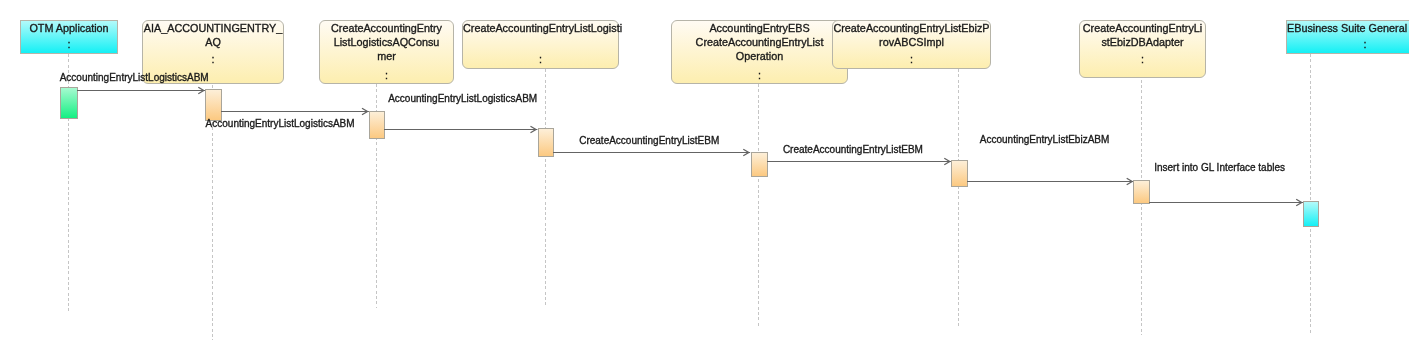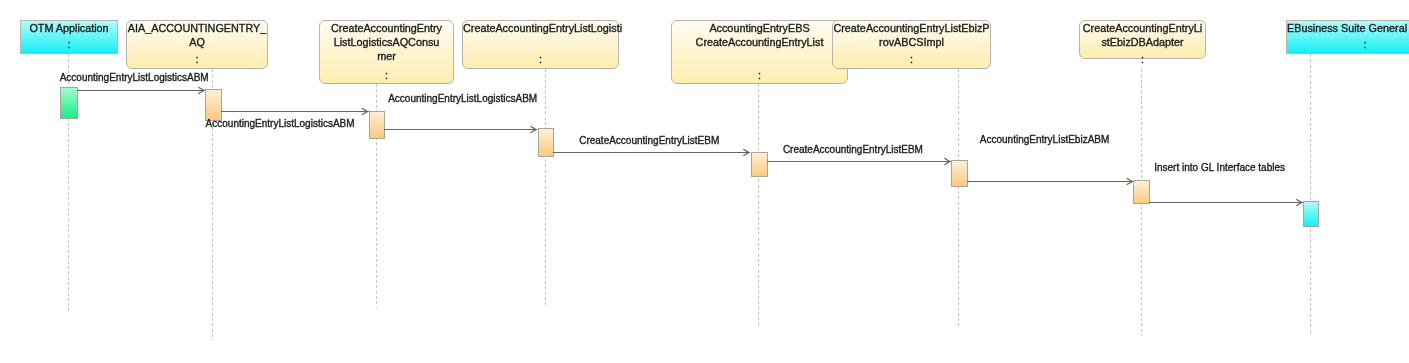--- a/index.html
+++ b/index.html
@@ -49,46 +49,47 @@
   <div class="lifeline" style="left:545px;top:69px;height:236px"></div>
   <div class="lifeline" style="left:758px;top:84px;height:243px"></div>
   <div class="lifeline" style="left:958px;top:69px;height:258px"></div>
   <div class="lifeline" style="left:1141px;top:69px;height:266px"></div>
   <div class="lifeline" style="left:1310px;top:54px;height:280px"></div>
 
   <div class="pbox actor" style="left:20px;top:20px;width:98px;height:34px">
     <div class="nmline" style="top:1px">OTM Application</div>
     <div class="colon" style="top:17px">:</div>
   </div>
-  <div class="pbox obj" style="left:126px;top:20px;width:142px;height:49px">
+  <div class="pbox obj" style="left:142px;top:20px;width:142px;height:64px">
     <div class="nmline" style="top:1px">AIA_ACCOUNTINGENTRY_</div>
     <div class="nmline" style="top:15px">AQ</div>
     <div class="colon" style="top:32px">:</div>
   </div>
   <div class="pbox obj" style="left:319px;top:20px;width:135px;height:64px">
     <div class="nmline" style="top:1px">CreateAccountingEntry</div>
     <div class="nmline" style="top:15px">ListLogisticsAQConsu</div>
     <div class="nmline" style="top:29px">mer</div>
     <div class="colon" style="top:48px">:</div>
   </div>
   <div class="pbox obj" style="left:462px;top:20px;width:157px;height:49px">
     <div class="nmline" style="top:1px">CreateAccountingEntryListLogisti</div>
     <div class="colon" style="top:32px">:</div>
   </div>
   <div class="pbox obj" style="left:671px;top:20px;width:177px;height:64px">
     <div class="nmline" style="top:15px">CreateAccountingEntryList</div>
     <div class="nmline" style="top:1px">AccountingEntryEBS</div>
+    <div class="nmline" style="top:29px">Operation</div>
     <div class="colon" style="top:48px">:</div>
   </div>
   <div class="pbox obj" style="left:832px;top:20px;width:159px;height:49px">
     <div class="nmline" style="top:1px">CreateAccountingEntryListEbizP</div>
     <div class="nmline" style="top:15px">rovABCSImpl</div>
     <div class="colon" style="top:32px">:</div>
   </div>
-  <div class="pbox obj" style="left:1079px;top:20px;width:127px;height:39px">
+  <div class="pbox obj" style="left:1079px;top:20px;width:127px;height:58px">
     <div class="nmline" style="top:1px">CreateAccountingEntryLi</div>
     <div class="nmline" style="top:15px">stEbizDBAdapter</div>
     <div class="colon" style="top:32px">:</div>
   </div>
   <div class="pbox actor" style="left:1286px;top:20px;width:158px;height:34px">
     <div class="nmline" style="top:1px">EBusiness Suite General Ledger</div>
     <div class="colon" style="top:17px">:</div>
     <div class="ellipsis" style="left:147px;top:3px">...</div>
   </div>
 

